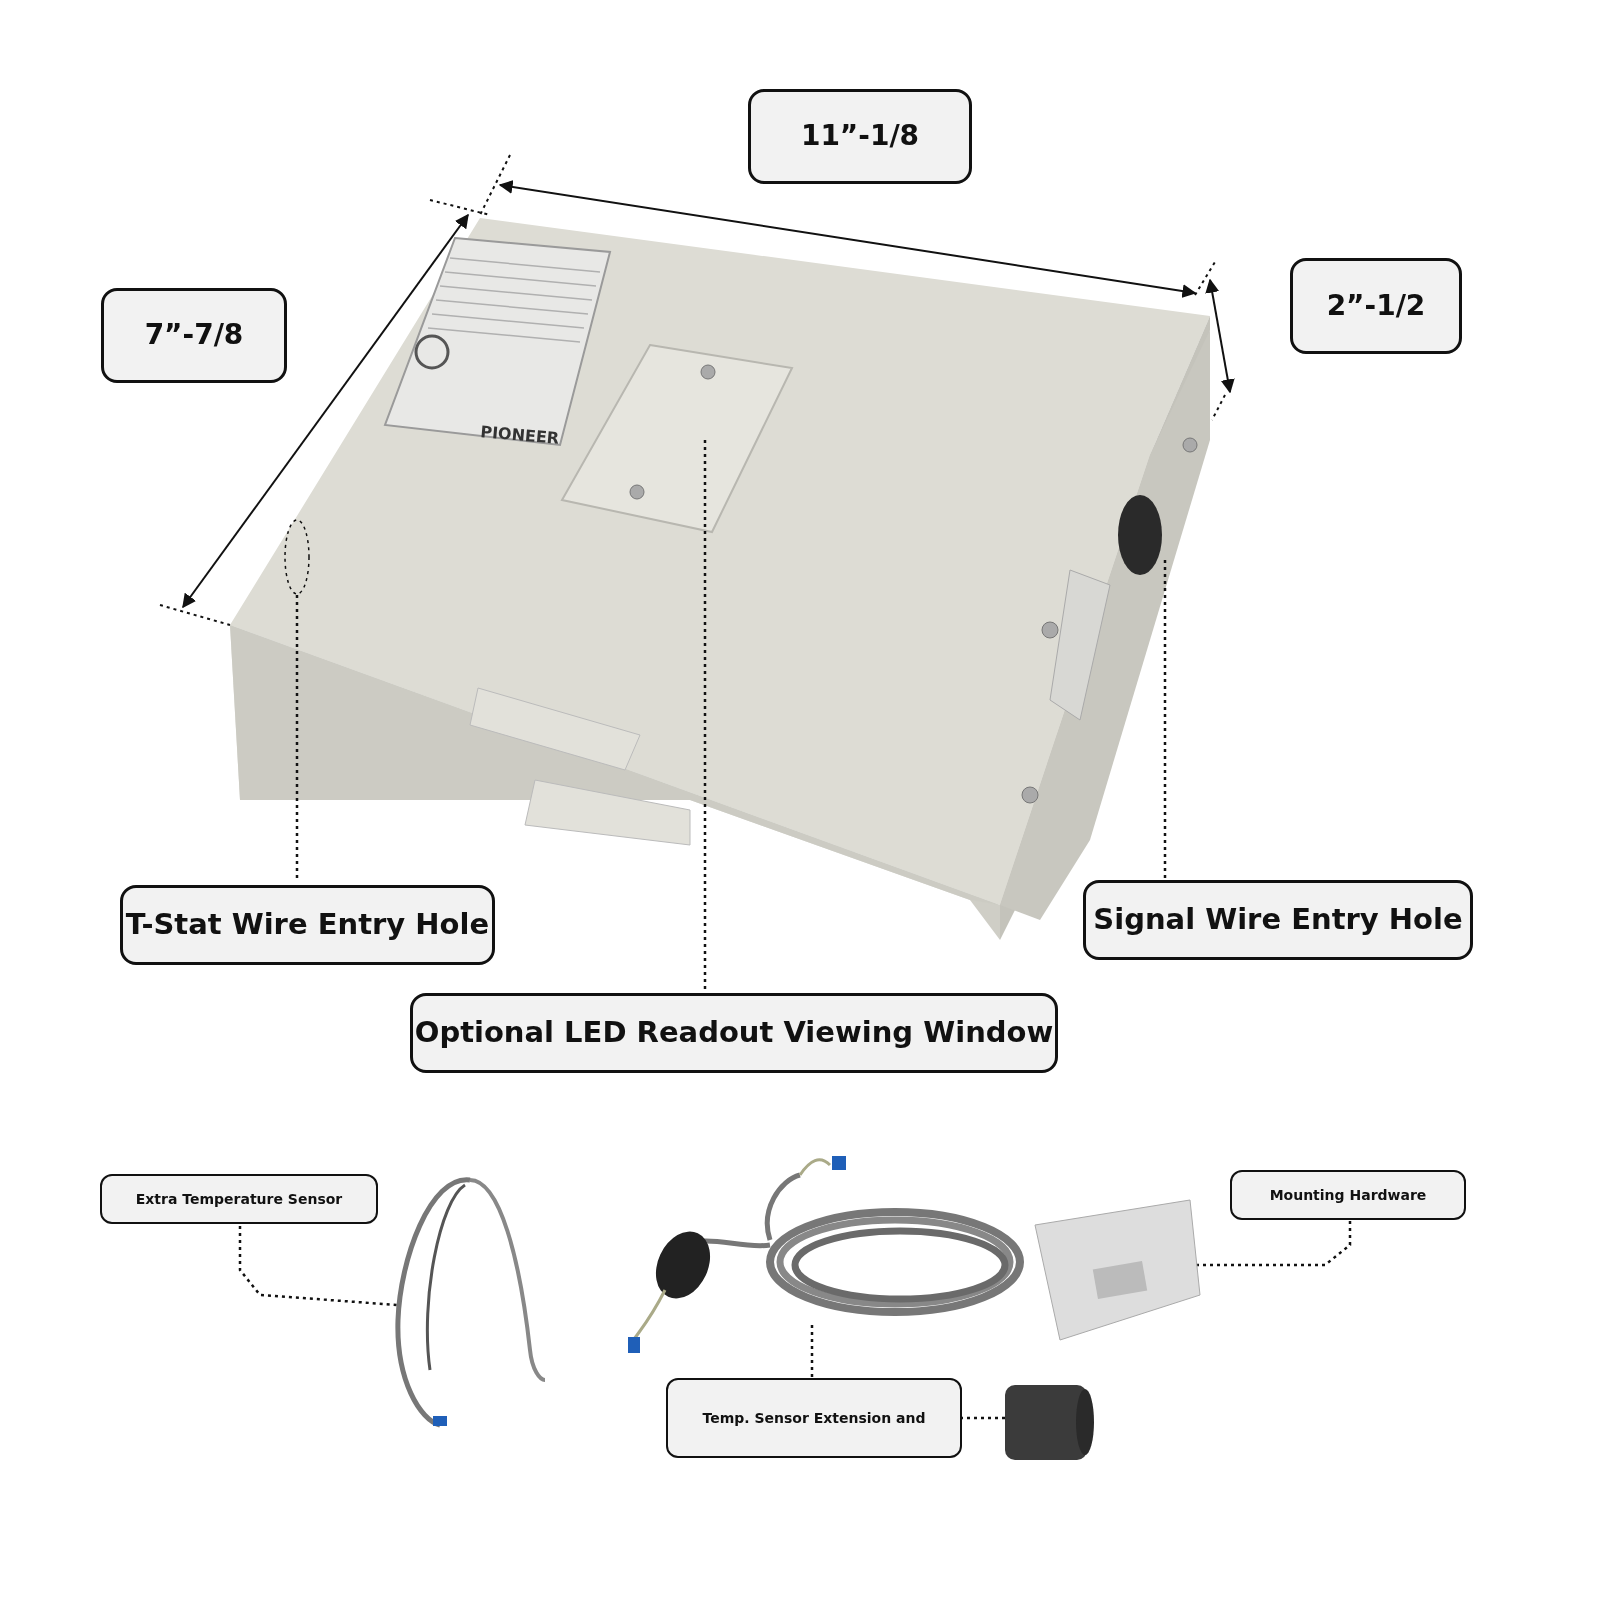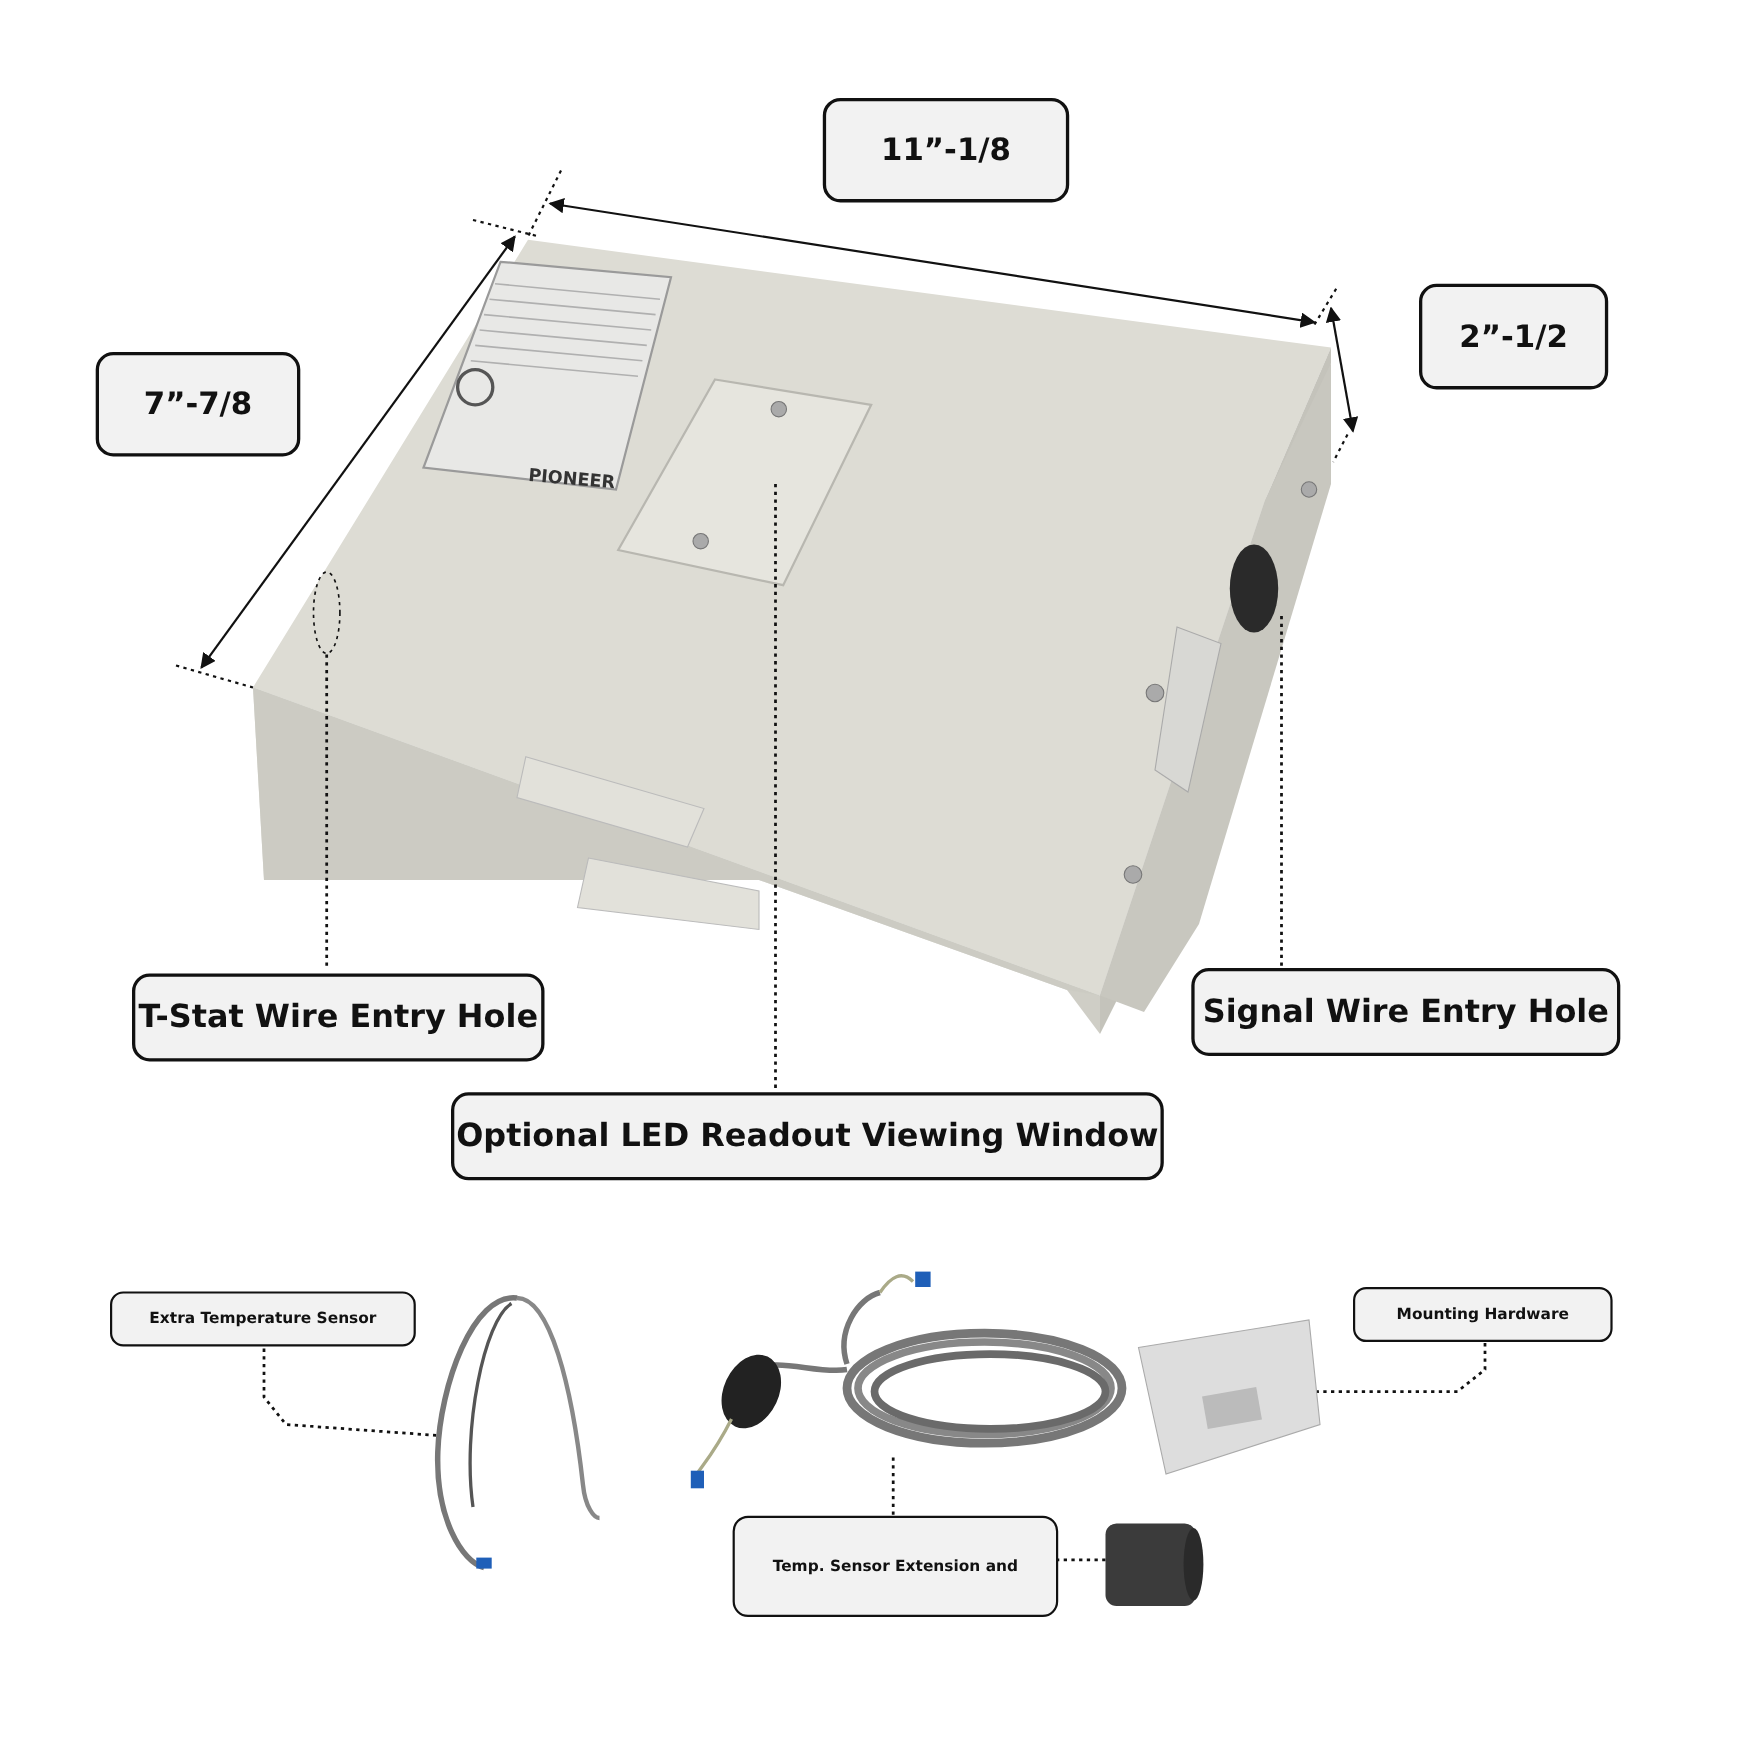--- a/index.html
+++ b/index.html
@@ -112,24 +112,24 @@
     <rect x="1095" y="1265" width="50" height="30" fill="#bbb" transform="rotate(-10 1120 1280)"></rect>
   </g>
 
   <g>
     <rect x="1005" y="1385" width="82" height="75" rx="10" fill="#3b3b3b"></rect>
     <ellipse cx="1085" cy="1422" rx="9" ry="33" fill="#2a2a2a"></ellipse>
   </g>
 </svg>
 
 <div class="label dim" style="left:748px;top:89px;width:224px;height:95px;">11”-1/8</div>
-<div class="label dim" style="left:87px;top:288px;width:186px;height:95px;margin-top:32px;">7”-7/8</div>
+<div class="label dim" style="left:101px;top:288px;width:186px;height:95px;">7”-7/8</div>
 <div class="label dim" style="left:1290px;top:258px;width:172px;height:96px;text-align:center;">2”-1/2</div>
 
 <div class="label big" style="left:120px;top:885px;width:375px;height:80px;">T-Stat Wire Entry Hole</div>
 <div class="label big" style="left:1083px;top:880px;width:390px;height:80px;">Signal Wire Entry Hole</div>
 <div class="label big" style="left:410px;top:993px;width:648px;height:80px;">Optional LED Readout Viewing Window</div>
 
 <div class="label small" style="left:100px;top:1174px;width:278px;height:50px;">Extra Temperature Sensor</div>
 <div class="label small" style="left:1230px;top:1170px;width:236px;height:50px;">Mounting Hardware</div>
-<div class="label small" style="left:666px;top:1378px;width:296px;height:92px;flex-direction:column;border-radius:14px;">
+<div class="label small" style="left:666px;top:1378px;width:296px;height:80px;flex-direction:column;">
   <span>Temp. Sensor Extension and</span>
 </div>
 
 </body></html>

